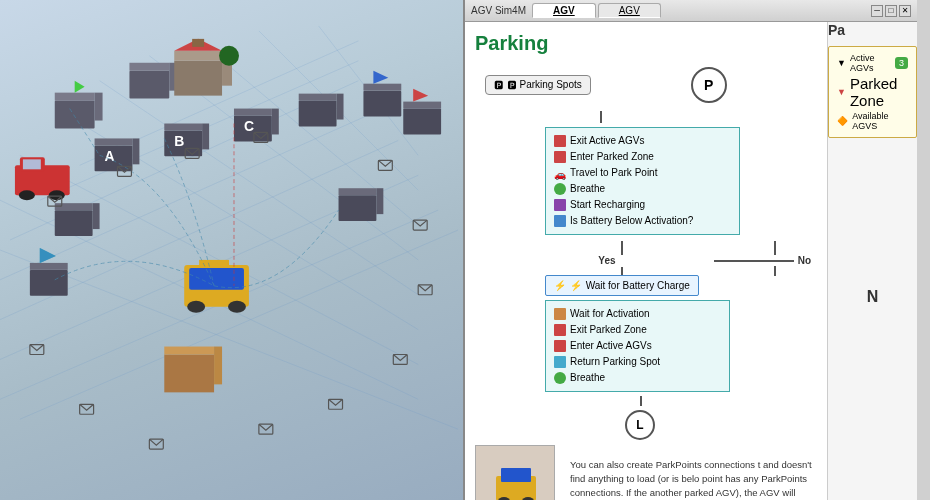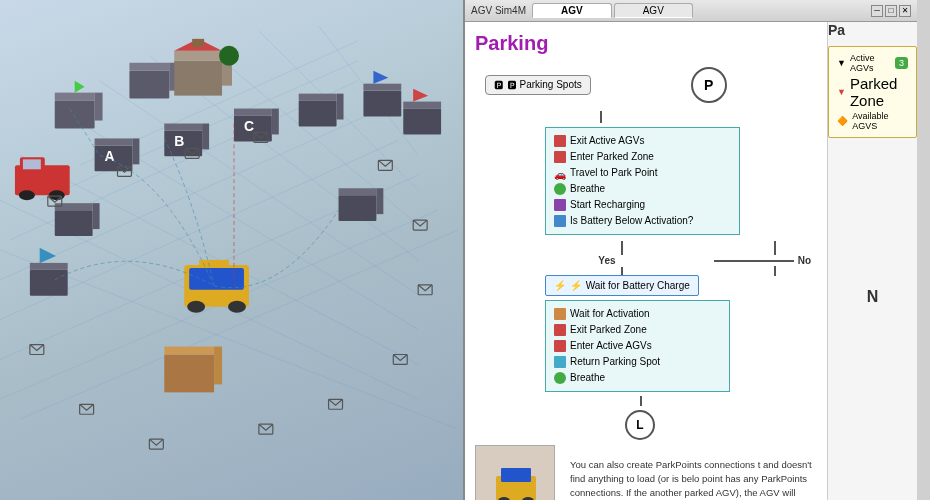--- a/index.html
+++ b/index.html
@@ -68,21 +68,21 @@
       width: 90px;
       background: #f5f5f5;
       border-left: 1px solid #ccc;
       padding: 0;
       font-size: 10px;
     }
 
     h2.parking-title {
       font-size: 20px;
       font-weight: bold;
-      color: #a21caf;
+      color: #15803d;
       margin-bottom: 12px;
     }
 
     
     .flowchart {
       display: flex;
       flex-direction: column;
       align-items: flex-start;
       gap: 4px;
       padding-left: 10px;
@@ -264,27 +264,28 @@
     }
 
     .title-label { font-size: 10px; color: #333; }
 
     .right-title-tabs {
       display: flex;
       gap: 2px;
     }
 
     .tab-item {
-      padding: 1px 28px;
+      padding: 1px 20px;
       background: #e8e8e8;
       border: 1px solid #aaa;
       border-bottom: 1px solid white;
       font-size: 10px;
       cursor: pointer;
       border-radius: 3px 3px 0 0;
+      text-decoration: underline;
     }
 
     .tab-item.active {
       background: white;
       font-weight: bold;
     }
 
     .window-controls {
       display: flex;
       align-items: center;

